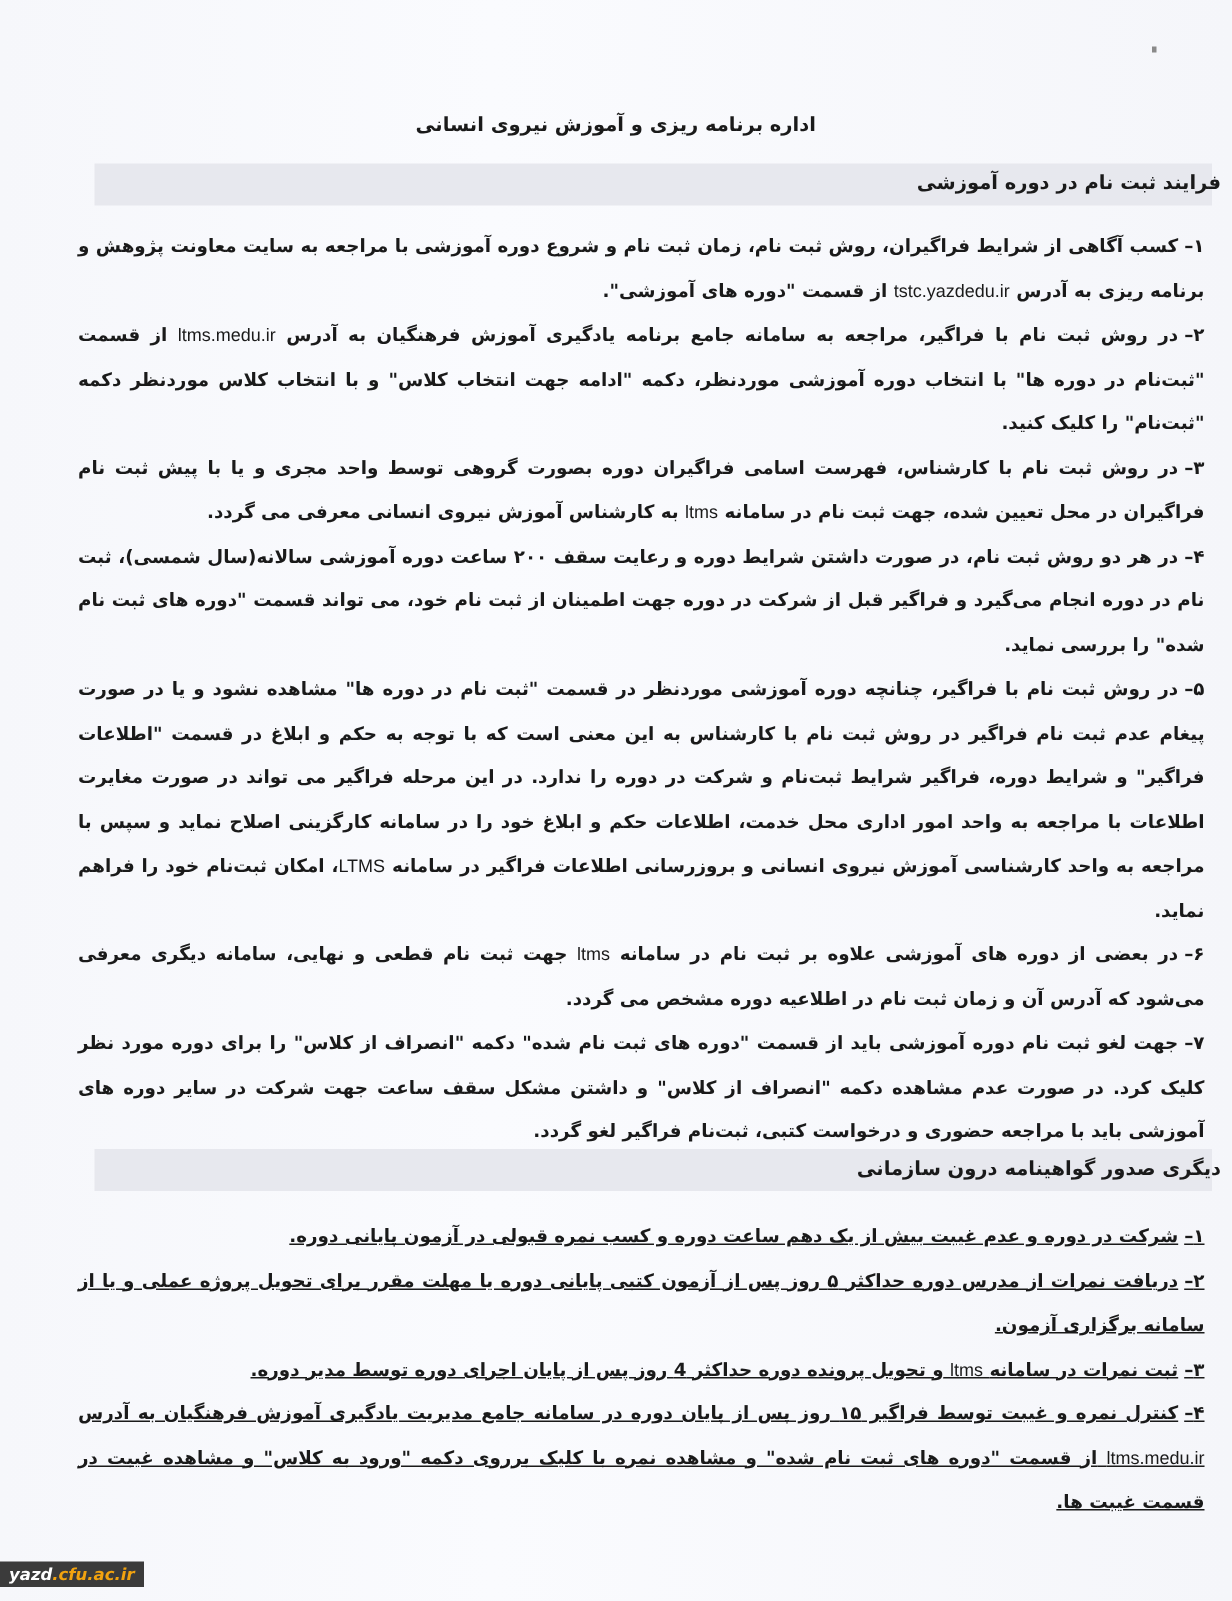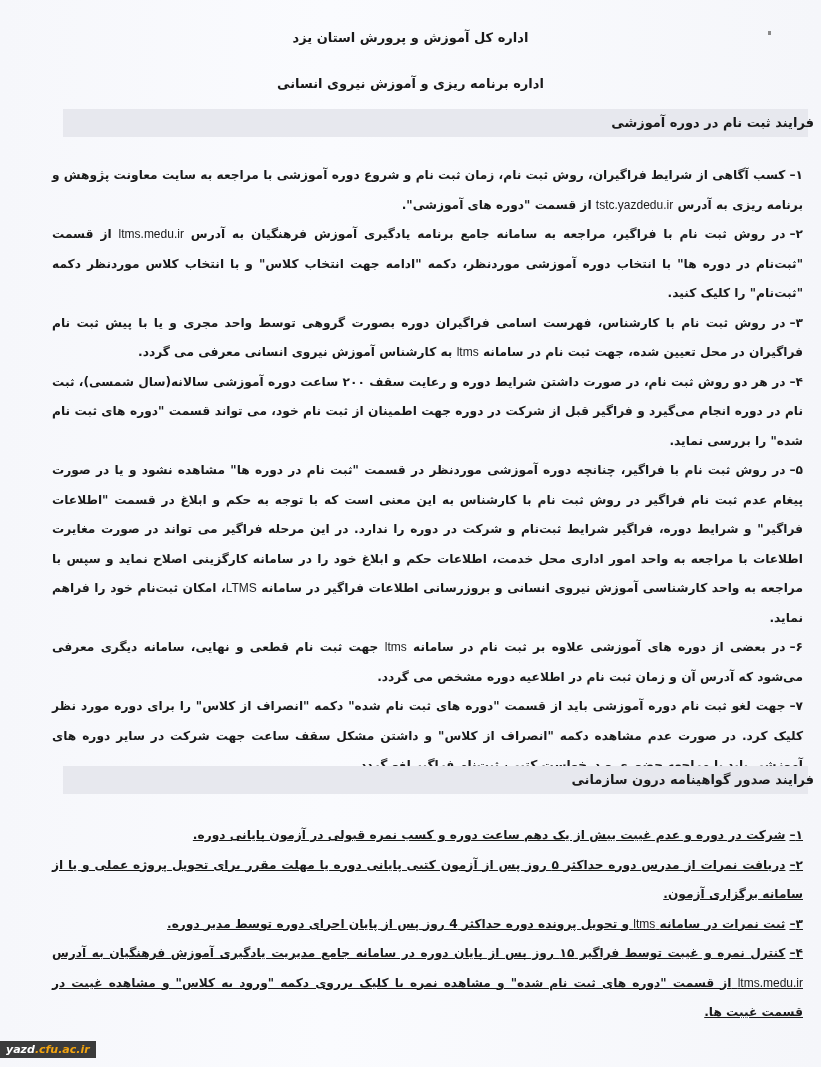--- a/index.html
+++ b/index.html
@@ -27,21 +27,21 @@
   .band.b1 { top:109px; }
   .band.b2 { top:766px; }
   .section-head {
     position:absolute; right:7px; direction:rtl;
     font-weight:bold; font-size:13px; text-align:right;
   }
   .sh1 { top:115px; }
   .sh2 { top:772px; }
   .list {
     position:absolute; right:18px; left:52px; direction:rtl;
-    font-weight:bold; font-size:12.2px; line-height:29.5px; text-align:justify;margin-top:11px;
+    font-weight:bold; font-size:12.2px; line-height:29.5px; text-align:justify;
   }
   .list1 { top:150px; }
   .list2 { top:810px;text-decoration:underline; }
   .item { margin:0; padding-right:0; }
   .item .num { margin-left:4px; }
   .latin { font-weight:normal; font-family:"Liberation Sans", sans-serif; font-size:12px; direction:ltr; unicode-bidi:embed; }
   .watermark {
     position:absolute; left:0; top:1041px; height:17px; padding:0 6px;
     background:#3b3b3b; font-family:"DejaVu Sans", sans-serif;
     font-style:italic; font-weight:bold; font-size:11px; line-height:17px;
@@ -49,38 +49,37 @@
   .wm-a { color:#ffffff; }
   .wm-b { color:#f2a30f; }
   .speck { position:absolute; left:768px; top:31px; width:3px; height:4px; background:#8a8a8a; }
 </style>
 </head>
 <body>
 
 <div class="page">
   <div class="speck"></div>
 
-  <div class="title t1">اداره کل آموزش و پرورش استان یزد</div>
   <div class="title t2">اداره برنامه ریزی و آموزش نیروی انسانی</div>
 
   <div class="band b1"></div>
   <div class="section-head sh1">فرایند ثبت نام در دوره آموزشی</div>
 
   <div class="list list1">
     <p class="item"><span class="num">۱–</span><span>کسب آگاهی از شرایط فراگیران، روش ثبت نام، زمان ثبت نام و شروع دوره آموزشی با مراجعه به سایت معاونت پژوهش و برنامه ریزی به آدرس</span> <span class="latin">tstc.yazdedu.ir</span> <span>از قسمت "دوره های آموزشی".</span></p>
     <p class="item"><span class="num">۲–</span><span>در روش ثبت نام با فراگیر، مراجعه به سامانه جامع برنامه یادگیری آموزش فرهنگیان به آدرس</span> <span class="latin">ltms.medu.ir</span> <span>از قسمت "ثبت‌نام در دوره ها" با انتخاب دوره آموزشی موردنظر، دکمه "ادامه جهت انتخاب کلاس" و با انتخاب کلاس موردنظر دکمه "ثبت‌نام" را کلیک کنید.</span></p>
     <p class="item"><span class="num">۳–</span><span>در روش ثبت نام با کارشناس، فهرست اسامی فراگیران دوره بصورت گروهی توسط واحد مجری و یا با پیش ثبت نام فراگیران در محل تعیین شده، جهت ثبت نام در سامانه</span> <span class="latin">ltms</span> <span>به کارشناس آموزش نیروی انسانی معرفی می گردد.</span></p>
     <p class="item"><span class="num">۴–</span><span>در هر دو روش ثبت نام، در صورت داشتن شرایط دوره و رعایت سقف ۲۰۰ ساعت دوره آموزشی سالانه(سال شمسی)، ثبت نام در دوره انجام می‌گیرد و فراگیر قبل از شرکت در دوره جهت اطمینان از ثبت نام خود، می تواند قسمت "دوره های ثبت نام شده" را بررسی نماید.</span></p>
     <p class="item"><span class="num">۵–</span><span>در روش ثبت نام با فراگیر، چنانچه دوره آموزشی موردنظر در قسمت "ثبت نام در دوره ها" مشاهده نشود و یا در صورت پیغام عدم ثبت نام فراگیر در روش ثبت نام با کارشناس به این معنی است که با توجه به حکم و ابلاغ در قسمت "اطلاعات فراگیر" و شرایط دوره، فراگیر شرایط ثبت‌نام و شرکت در دوره را ندارد. در این مرحله فراگیر می تواند در صورت مغایرت اطلاعات با مراجعه به واحد امور اداری محل خدمت، اطلاعات حکم و ابلاغ خود را در سامانه کارگزینی اصلاح نماید و سپس با مراجعه به واحد کارشناسی آموزش نیروی انسانی و بروزرسانی اطلاعات فراگیر در سامانه</span> <span class="latin">LTMS</span><span>، امکان ثبت‌نام خود را فراهم نماید.</span></p>
     <p class="item"><span class="num">۶–</span><span>در بعضی از دوره های آموزشی علاوه بر ثبت نام در سامانه</span> <span class="latin">ltms</span> <span>جهت ثبت نام قطعی و نهایی، سامانه دیگری معرفی می‌شود که آدرس آن و زمان ثبت نام در اطلاعیه دوره مشخص می گردد.</span></p>
     <p class="item"><span class="num">۷–</span><span>جهت لغو ثبت نام دوره آموزشی باید از قسمت "دوره های ثبت نام شده" دکمه "انصراف از کلاس" را برای دوره مورد نظر کلیک کرد. در صورت عدم مشاهده دکمه "انصراف از کلاس" و داشتن مشکل سقف ساعت جهت شرکت در سایر دوره های آموزشی باید با مراجعه حضوری و درخواست کتبی، ثبت‌نام فراگیر لغو گردد.</span></p>
   </div>
 
   <div class="band b2"></div>
-  <div class="section-head sh2">فرایند صدور گواهینامه درون سازمانی</div>
+  <div class="section-head sh2">دیگری صدور گواهینامه درون سازمانی</div>
 
   <div class="list list2">
     <p class="item"><span class="num">۱–</span><span>شرکت در دوره و عدم غیبت بیش از یک دهم ساعت دوره و کسب نمره قبولی در آزمون پایانی دوره.</span></p>
     <p class="item"><span class="num">۲–</span><span>دریافت نمرات از مدرس دوره حداکثر ۵ روز پس از آزمون کتبی پایانی دوره یا مهلت مقرر برای تحویل پروژه عملی و یا از سامانه برگزاری آزمون.</span></p>
     <p class="item"><span class="num">۳–</span><span>ثبت نمرات در سامانه</span> <span class="latin">ltms</span> <span>و تحویل پرونده دوره حداکثر 4 روز پس از پایان اجرای دوره توسط مدیر دوره.</span></p>
     <p class="item"><span class="num">۴–</span><span>کنترل نمره و غیبت توسط فراگیر ۱۵ روز پس از پایان دوره در سامانه جامع مدیریت یادگیری آموزش فرهنگیان به آدرس</span> <span class="latin">ltms.medu.ir</span> <span>از قسمت "دوره های ثبت نام شده" و مشاهده نمره با کلیک برروی دکمه "ورود به کلاس" و مشاهده غیبت در قسمت غیبت ها.</span></p>
   </div>
 
   <div class="watermark"><span class="wm-a">yazd</span><span class="wm-b">.cfu.ac.ir</span></div>
 </div>

